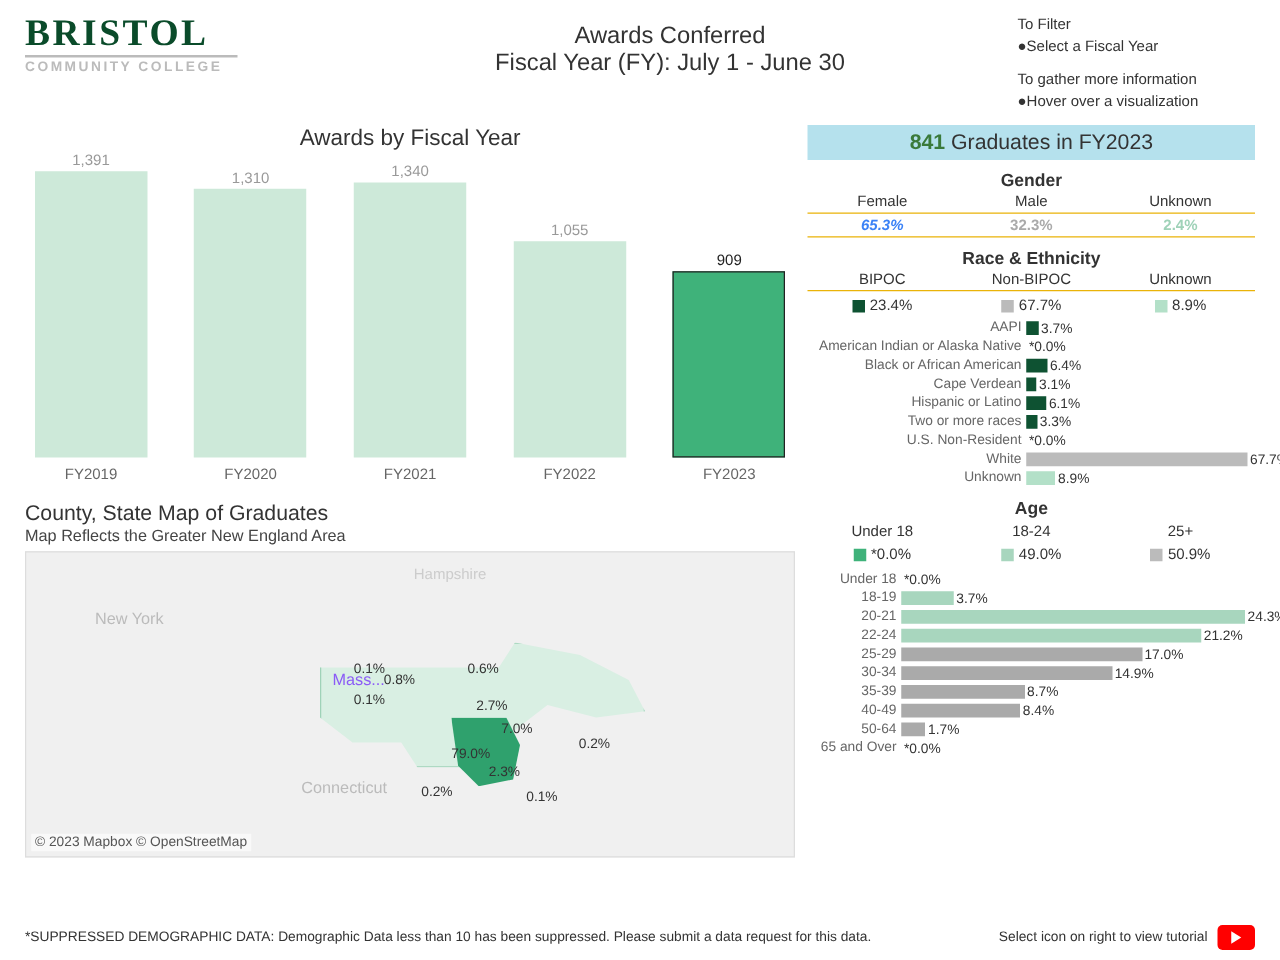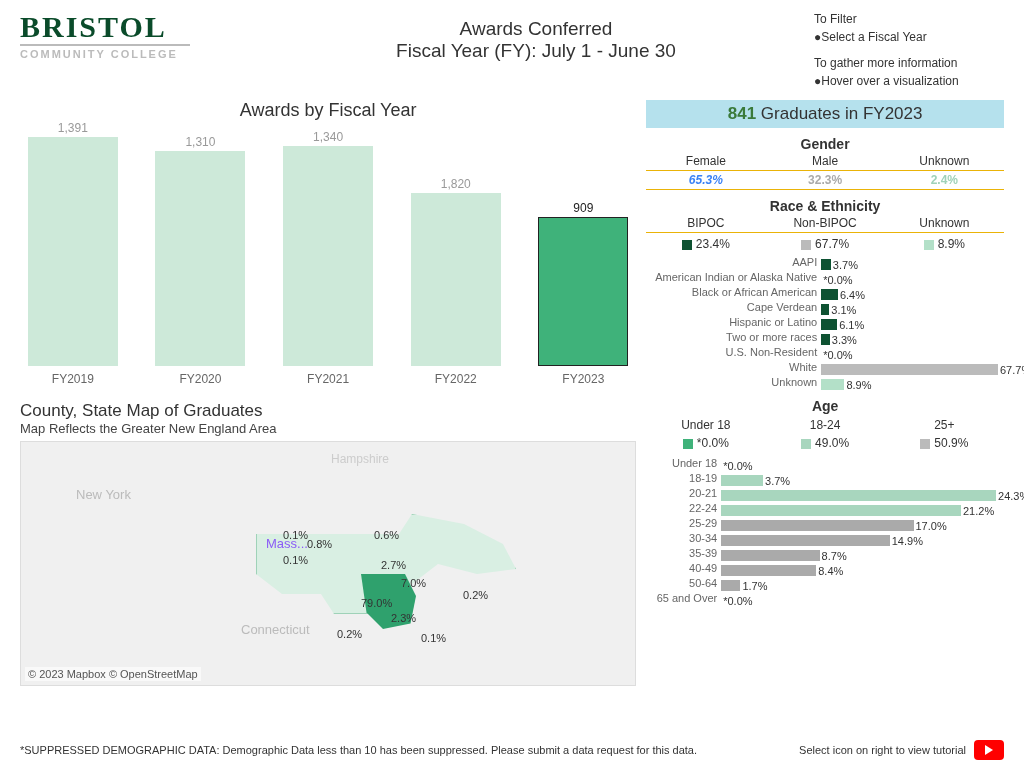--- a/index.html
+++ b/index.html
@@ -116,21 +116,21 @@
 
   .re-legend { display:flex; font-size:12px; padding:4px 0; }
   .re-legend div { flex:1; text-align:center; }
   .sq { display:inline-block; width:10px; height:10px; margin-right:4px; vertical-align:middle; }
   .sq-dark { background:#0e5232; }
   .sq-gray { background:#bbb; }
   .sq-light{ background:#b3e0c8; }
   .sq-green{ background:#3fb27a; }
   .sq-mute { background:#a8d6be; }
 
-  .hb-row { display:flex; align-items:flex-end; font-size:11px; line-height:15px; }
+  .hb-row { display:flex; align-items:center; font-size:11px; line-height:15px; }
   .hb-lab { width:165px; text-align:right; padding-right:4px; color:#666; }
   .hb-trk { flex:1; position:relative; height:11px; }
   .hb-bar { position:absolute; left:0; top:0; height:11px; }
   .hb-val { position:absolute; left:0; top:-1px; font-size:11px; color:#333; padding-left:2px; }
 
   .age-leg { display:flex; font-size:12px; text-align:center; margin-top:4px; }
   .age-leg > div { flex:1; }
 
   .footer {
     position:absolute; left:20px; bottom:8px; right:20px;
@@ -178,21 +178,21 @@
           <div class="bar-val">1,310</div>
           <div class="bar" style="height:215.21428571428572px"></div>
           <div class="bar-cat">FY2020</div>
         </div>
         <div class="bar-wrap">
           <div class="bar-val">1,340</div>
           <div class="bar" style="height:220.14285714285714px"></div>
           <div class="bar-cat">FY2021</div>
         </div>
         <div class="bar-wrap">
-          <div class="bar-val">1,820</div>
+          <div class="bar-val">1,055</div>
           <div class="bar" style="height:173.32142857142856px"></div>
           <div class="bar-cat">FY2022</div>
         </div>
         <div class="bar-wrap">
           <div class="bar-val sel">909</div>
           <div class="bar sel" style="height:149.3357142857143px"></div>
           <div class="bar-cat">FY2023</div>
         </div>
       </div>
 

